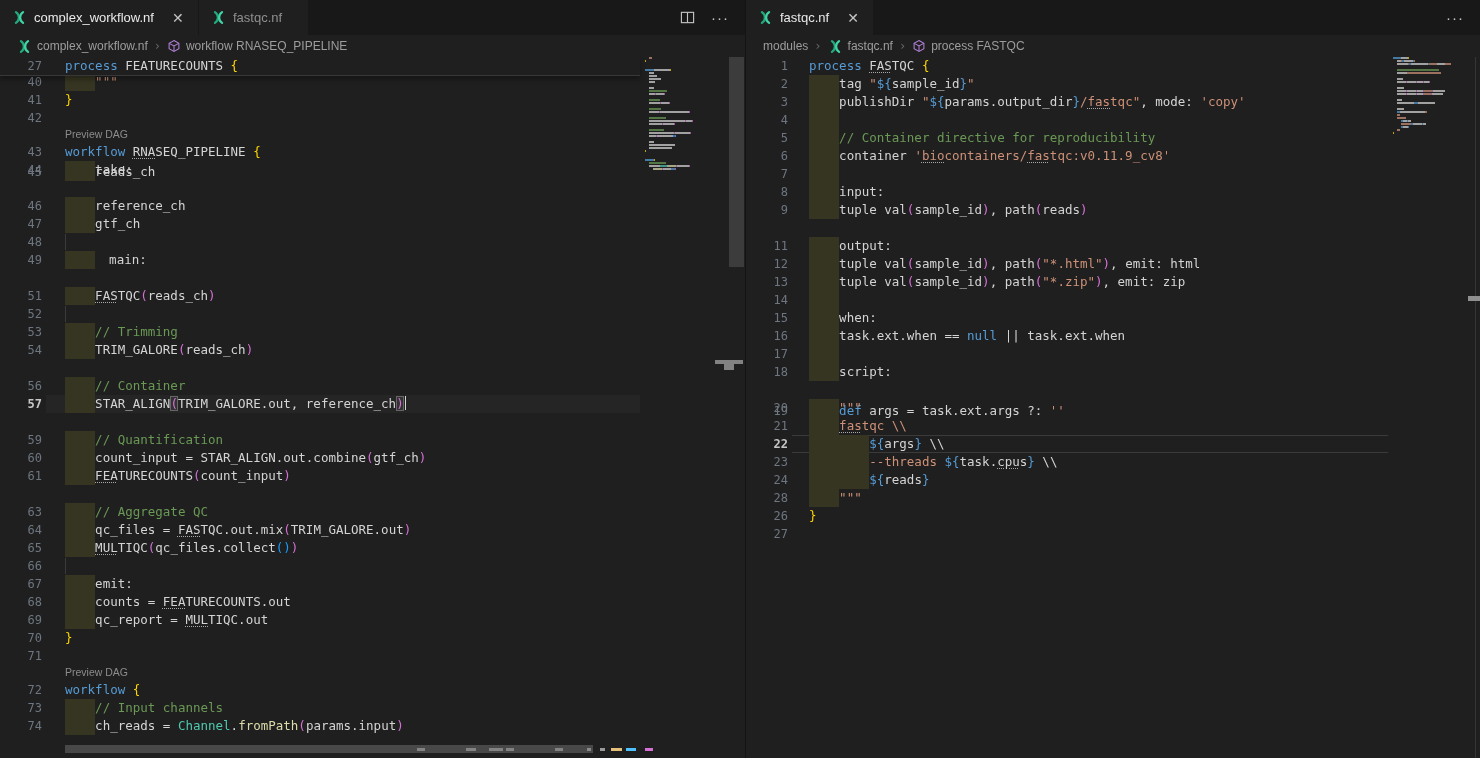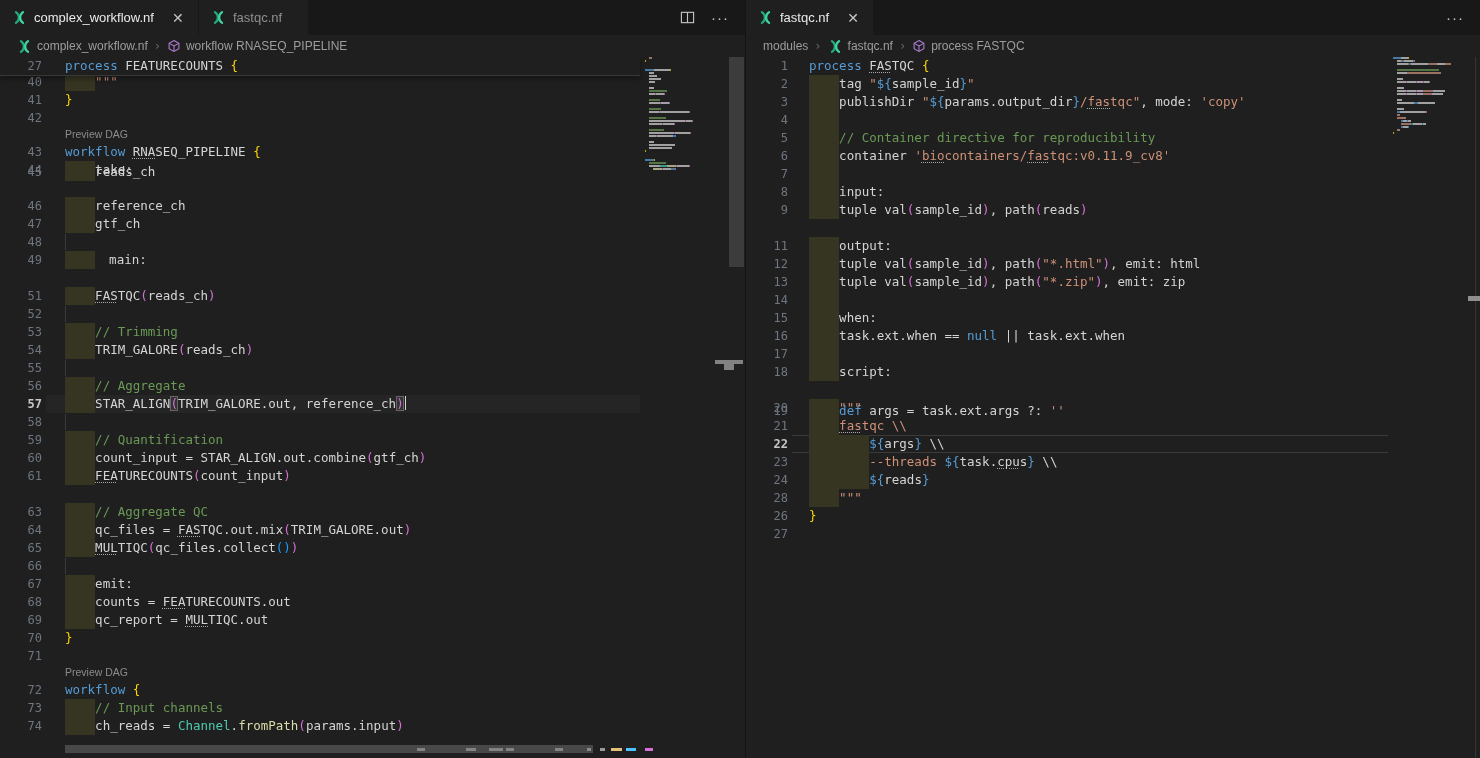--- a/index.html
+++ b/index.html
@@ -114,24 +114,22 @@
         <div class="row" style="top: 104px; width: 640px;"><div class="blk" style="left: 65px; width: 30.104px;"></div><span class="ln">44</span><span class="code" style="left: 65px;">    <span class="tok-w">take:</span></span></div>
         <div class="row" style="top: 106px; width: 640px;"><div class="blk" style="left: 65px; width: 30.104px;"></div><span class="ln">45</span><span class="code" style="left: 65px;">    <span class="tok-w">reads_ch</span></span></div>
         <div class="row" style="top: 140px; width: 640px;"><div class="blk" style="left: 65px; width: 30.104px;"></div><span class="ln">46</span><span class="code" style="left: 65px;">    <span class="tok-w">reference_ch</span></span></div>
         <div class="row" style="top: 158px; width: 640px;"><div class="blk" style="left: 65px; width: 30.104px;"></div><span class="ln">47</span><span class="code" style="left: 65px;">    <span class="tok-w">gtf_ch</span></span></div>
         <div class="row" style="top: 176px; width: 640px;"><div class="gd" style="left: 65px;"></div><span class="ln">48</span><span class="code" style="left: 65px;"></span></div>
         <div class="row" style="top: 194px; width: 640px;"><div class="blk" style="left: 65px; width: 30.104px;"></div><span class="ln">49</span><span class="code" style="left: 65px; margin-left: 14px;">    <span class="tok-w">main:</span></span></div>
         <div class="row" style="top: 230px; width: 640px;"><div class="blk" style="left: 65px; width: 30.104px;"></div><span class="ln">51</span><span class="code" style="left: 65px;">    <span class="tok-w dd">FAS</span><span class="tok-w">TQC</span><span class="tok-p">(</span><span class="tok-w">reads_ch</span><span class="tok-p">)</span></span></div>
         <div class="row" style="top: 248px; width: 640px;"><div class="gd" style="left: 65px;"></div><span class="ln">52</span><span class="code" style="left: 65px;"></span></div>
         <div class="row" style="top: 266px; width: 640px;"><div class="blk" style="left: 65px; width: 30.104px;"></div><span class="ln">53</span><span class="code" style="left: 65px;">    <span class="tok-c">// Trimming</span></span></div>
         <div class="row" style="top: 284px; width: 640px;"><div class="blk" style="left: 65px; width: 30.104px;"></div><span class="ln">54</span><span class="code" style="left: 65px;">    <span class="tok-w">TRIM_GALORE</span><span class="tok-p">(</span><span class="tok-w">reads_ch</span><span class="tok-p">)</span></span></div>
-        <div class="row" style="top: 302px; width: 640px;"><div class="gd" style="left: 65px;"></div><span class="ln">55</span><span class="code" style="left: 65px;"></span></div>
-        <div class="row" style="top: 320px; width: 640px;"><div class="blk" style="left: 65px; width: 30.104px;"></div><span class="ln">56</span><span class="code" style="left: 65px;">    <span class="tok-c">// Aggregate</span></span></div>
+        <div class="row" style="top: 320px; width: 640px;"><div class="blk" style="left: 65px; width: 30.104px;"></div><span class="ln">56</span><span class="code" style="left: 65px;">    <span class="tok-c">// Container</span></span></div>
         <div class="row" style="top: 338px; width: 640px;"><div class="hl" style="left: 46px; width: 594px;"></div><div class="blk" style="left: 65px; width: 30.104px;"></div><span class="ln on">57</span><span class="code" style="left: 65px;">    <span class="tok-w">STAR_ALIGN</span><span class="tok-p mm">(</span><span class="tok-w">TRIM_GALORE.out, reference_ch</span><span class="tok-p mm">)</span><span class="cursorbar"></span></span></div>
-        <div class="row" style="top: 356px; width: 640px;"><div class="gd" style="left: 65px;"></div><span class="ln">58</span><span class="code" style="left: 65px;"></span></div>
         <div class="row" style="top: 374px; width: 640px;"><div class="blk" style="left: 65px; width: 30.104px;"></div><span class="ln">59</span><span class="code" style="left: 65px;">    <span class="tok-c">// Quantification</span></span></div>
         <div class="row" style="top: 392px; width: 640px;"><div class="blk" style="left: 65px; width: 30.104px;"></div><span class="ln">60</span><span class="code" style="left: 65px;">    <span class="tok-w">count_input = STAR_ALIGN.out.combine</span><span class="tok-p">(</span><span class="tok-w">gtf_ch</span><span class="tok-p">)</span></span></div>
         <div class="row" style="top: 410px; width: 640px;"><div class="blk" style="left: 65px; width: 30.104px;"></div><span class="ln">61</span><span class="code" style="left: 65px;">    <span class="tok-w dd">FEA</span><span class="tok-w">TURECOUNTS</span><span class="tok-p">(</span><span class="tok-w">count_input</span><span class="tok-p">)</span></span></div>
         <div class="row" style="top: 446px; width: 640px;"><div class="blk" style="left: 65px; width: 30.104px;"></div><span class="ln">63</span><span class="code" style="left: 65px;">    <span class="tok-c">// Aggregate QC</span></span></div>
         <div class="row" style="top: 464px; width: 640px;"><div class="blk" style="left: 65px; width: 30.104px;"></div><span class="ln">64</span><span class="code" style="left: 65px;">    <span class="tok-w">qc_files = </span><span class="tok-w dd">FAS</span><span class="tok-w">TQC</span><span class="tok-w">.out.mix</span><span class="tok-p">(</span><span class="tok-w">TRIM_GALORE.out</span><span class="tok-p">)</span></span></div>
         <div class="row" style="top: 482px; width: 640px;"><div class="blk" style="left: 65px; width: 30.104px;"></div><span class="ln">65</span><span class="code" style="left: 65px;">    <span class="tok-w dd">MUL</span><span class="tok-w">TIQC</span><span class="tok-p">(</span><span class="tok-w">qc_files.collect</span><span class="tok-u">(</span><span class="tok-u">)</span><span class="tok-p">)</span></span></div>
         <div class="row" style="top: 500px; width: 640px;"><div class="gd" style="left: 65px;"></div><span class="ln">66</span><span class="code" style="left: 65px;"></span></div>
         <div class="row" style="top: 518px; width: 640px;"><div class="blk" style="left: 65px; width: 30.104px;"></div><span class="ln">67</span><span class="code" style="left: 65px;">    <span class="tok-w">emit:</span></span></div>
         <div class="row" style="top: 536px; width: 640px;"><div class="blk" style="left: 65px; width: 30.104px;"></div><span class="ln">68</span><span class="code" style="left: 65px;">    <span class="tok-w">counts = </span><span class="tok-w dd">FEA</span><span class="tok-w">TURECOUNTS</span><span class="tok-w">.out</span></span></div>
         <div class="row" style="top: 554px; width: 640px;"><div class="blk" style="left: 65px; width: 30.104px;"></div><span class="ln">69</span><span class="code" style="left: 65px;">    <span class="tok-w">qc_report = </span><span class="tok-w dd">MUL</span><span class="tok-w">TIQC</span><span class="tok-w">.out</span></span></div>

